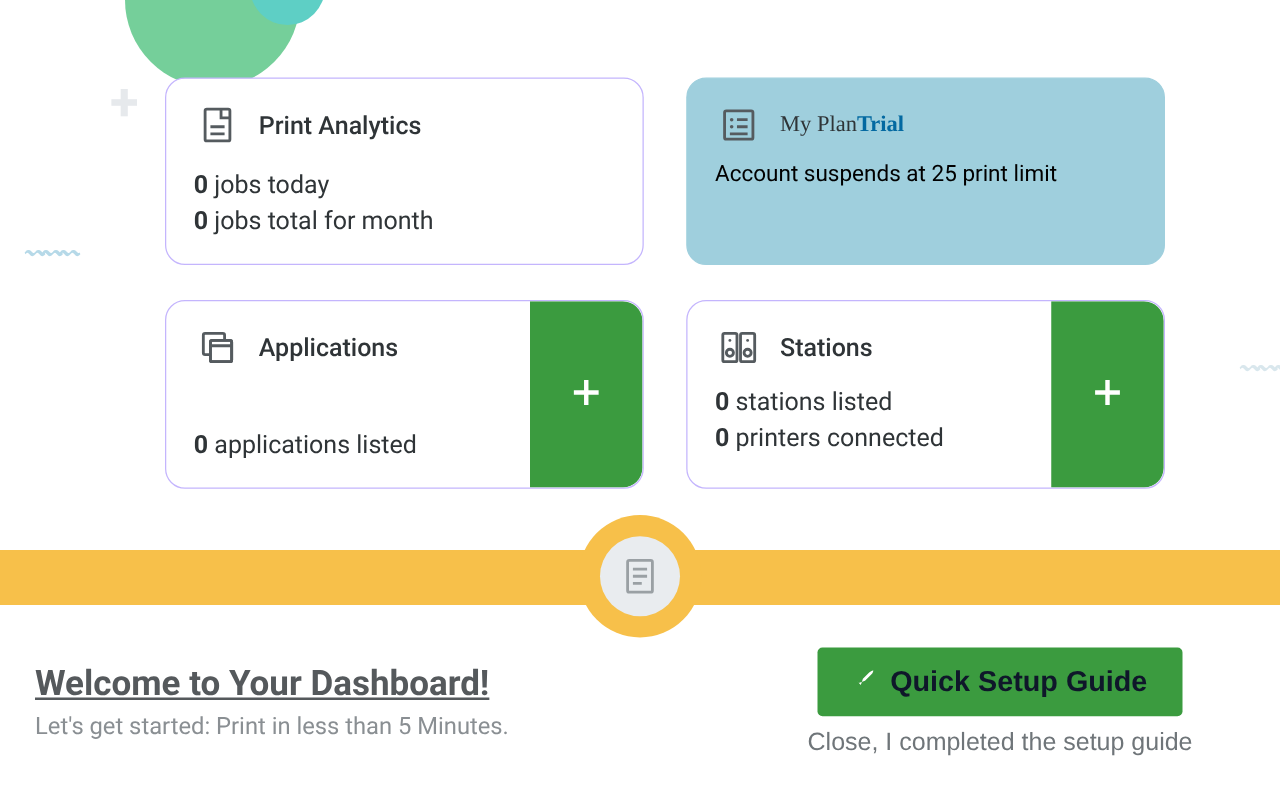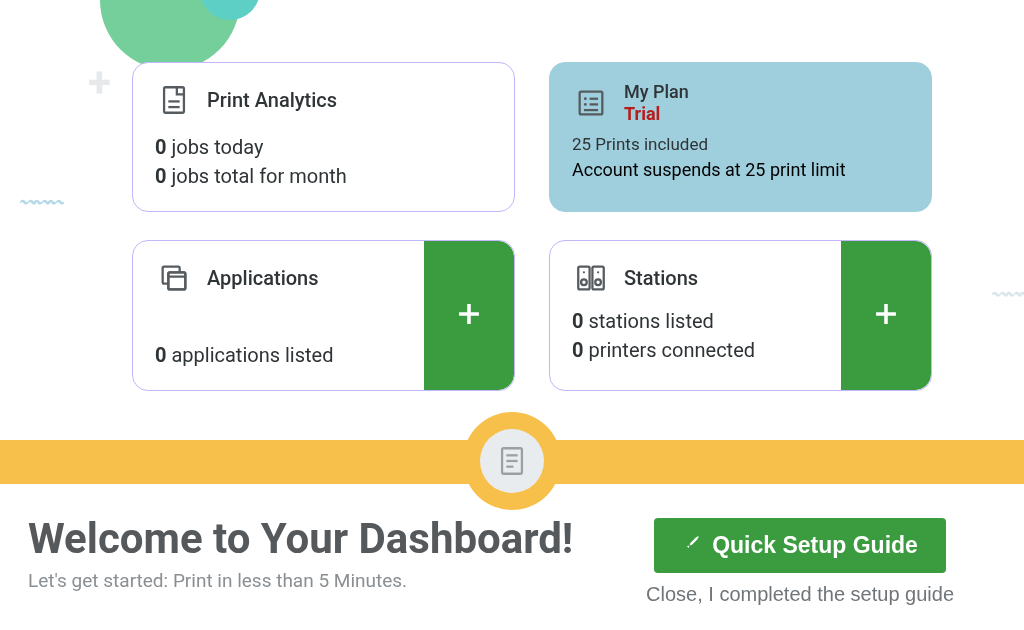--- a/index.html
+++ b/index.html
@@ -80,23 +80,23 @@
     display: flex;
     align-items: center;
     gap: 14px;
     margin-bottom: 14px;
   }
   .card-title {
     font-size: 20px;
     font-weight: 500;
     color: #2f3437;
   }
-  .card-title-stack { display:flex; flex-direction:column; line-height:1.2; }
+  .card-title-stack { display:flex; flex-direction:row; line-height:1.2;font-family:Liberation Serif, serif; }
   .card-title-small { font-size:18px; font-weight:500; color:#2f3437; }
-  .card-title-bold  { font-size:18px; font-weight:700; color:#b91c1c; }
+  .card-title-bold  { font-size:18px; font-weight:700; color:#0369a1; }
   .card-body { font-size: 20px; color: #2f3437; line-height:1.45; }
   .card-body .count { font-weight:700; }
   .card-note  { font-size: 18px; color:#000000; margin-top:2px;}
   .card.with-add { padding-right: 110px; overflow:hidden; }
   .add-btn {
     position: absolute;
     top: 0; right: 0; bottom: 0;
     width: 90px;
     background: #3b9b3f;
     border: none;
@@ -137,39 +137,40 @@
     display:flex; align-items:center; justify-content:center;
   }
 
   
   .welcome {
     position:absolute;
     left: 28px; bottom: 38px;
     z-index:2;
   }
   .welcome h1 {
-    font-size: 42px;
+    font-size: 28px;
     font-weight: 700;
     color: #55595c;
     margin-bottom: 6px;
+    text-decoration: underline;
   }
   .welcome p {
     font-size: 19px;
     color: #8a8f93;
   }
 
   .setup-area {
     position:absolute;
     right: 70px; bottom: 24px;
     z-index:2;
     display:flex; flex-direction:column; align-items:center; gap:10px;
   }
   .setup-btn {
     background:#3b9b3f;
-    color:#ffffff;
+    color:#0f172a;
     border:none;
     border-radius:4px;
     padding: 14px 28px;
     font-size: 23px;
     font-weight:600;
     display:flex; align-items:center; gap:10px;
     cursor:pointer;
   }
   .close-link {
     font-size:20px;
@@ -219,21 +220,20 @@
           <circle cx="8" cy="13" r="1" fill="#555b5f" stroke="none"></circle>
           <line x1="11" y1="13" x2="17" y2="13"></line>
           <line x1="7" y1="17" x2="17" y2="17"></line>
         </svg>
       </span>
       <div class="card-title-stack">
         <span class="card-title-small">My Plan</span>
         <span class="card-title-bold">Trial</span>
       </div>
     </div>
-    <div class="card-body" style="font-size:17px;">25 Prints included</div>
     <div class="card-note">Account suspends at 25 print limit</div>
   </div>
 
   <div class="card with-add">
     <div class="card-header">
       <span class="icon-box">
         <svg viewBox="0 0 24 24" width="34" height="34">
           <rect x="4" y="4" width="12" height="12" rx="1"></rect>
           <rect x="8" y="8" width="12" height="12" rx="1" fill="#fff"></rect>
           <rect x="8" y="8" width="12" height="12" rx="1"></rect>

